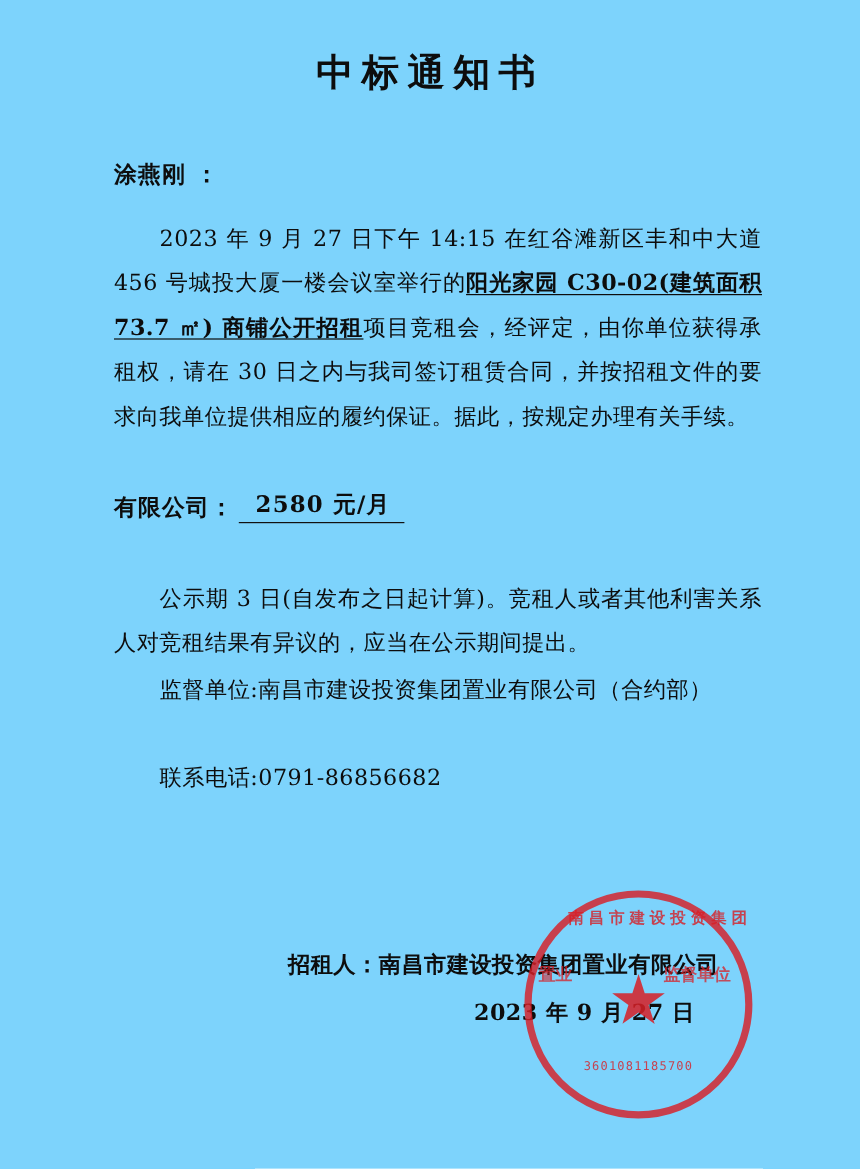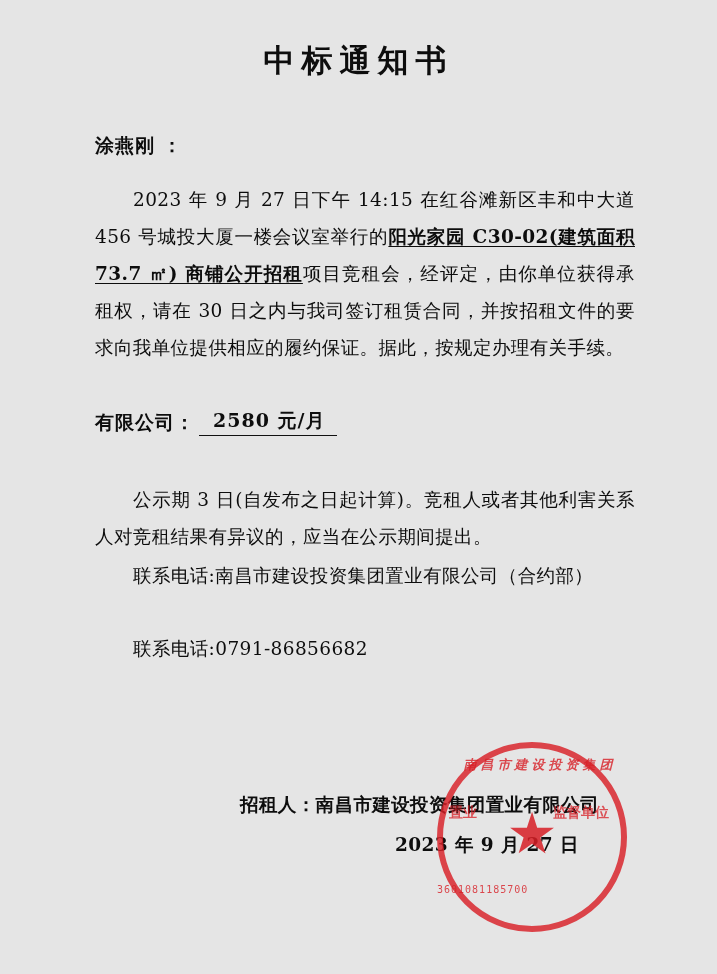--- a/index.html
+++ b/index.html
@@ -14,21 +14,21 @@
     font-family: "DejaVu Serif", "Liberation Serif", serif;
     color: #0d0d0d;
     overflow: hidden;
   }
 
   .page {
     position: absolute;
     left: 0; top: 0;
     width: 717px;
     height: 974px;
-    background: #e5e5e5;
+    background: #7dd3fc;
   }
 
   .doc-title {
     position: absolute;
     top: 40px;
     left: 0;
     width: 717px;
     text-align: center;
     font-size: 31px;
     font-weight: bold;
@@ -140,36 +140,36 @@
     left: 50%;
     top: 48%;
     transform: translate(-50%, -50%);
     color: #d81f26;
     font-size: 50px;
     line-height: 1;
     opacity: 0.85;
   }
   .seal-text-top {
     position: absolute;
-    left: 8px;
+    left: 18px;
     top: 14px;
     width: 190px;
     text-align: center;
     color: #d81f26;
     font-size: 13px;
     font-weight: bold;
     letter-spacing: 4px;
     opacity: 0.8;
-    font-style: italic;
   }
   .seal-text-bottom {
     position: absolute;
     left: 0;
     top: 142px;
     width: 190px;
+    text-align: center;
     color: #d81f26;
     font-size: 10px;
     letter-spacing: 1px;
     opacity: 0.8;
     font-family: "DejaVu Sans Mono", "Liberation Mono", monospace;
   }
   .seal-arc-left, .seal-arc-right {
     position: absolute;
     color: #d81f26;
     font-size: 14px;
@@ -195,21 +195,21 @@
       <span>2023 年 9 月 27 日下午 14:15 在红谷滩新区丰和中大道 456 号城投大厦一楼会议室举行的</span><span class="u-bold">阳光家园 C30-02(建筑面积 73.7 ㎡) 商铺公开招租</span><span>项目竞租会，经评定，由你单位获得承租权，请在 30 日之内与我司签订租赁合同，并按招租文件的要求向我单位提供相应的履约保证。据此，按规定办理有关手续。</span>
     </div>
 
     <div class="result-row">
       <span class="result-label">有限公司：</span>
       <span class="result-value">2580 元/月</span>
     </div>
 
     <div class="para indent para-block2">公示期 3 日(自发布之日起计算)。竞租人或者其他利害关系人对竞租结果有异议的，应当在公示期间提出。</div>
 
-    <div class="info-line tight">联系电话:南昌市建设投资集团置业有限公司（合约部）</div>
+    <div class="info-line tight">监督单位:南昌市建设投资集团置业有限公司（合约部）</div>
     <div class="info-line">联系电话:0791-86856682</div>
 
   </div>
 
   <div class="sign-area">
     <div>招租人：南昌市建设投资集团置业有限公司</div>
     <div class="sign-date">2023 年 9 月 27 日</div>
   </div>
 
   <div class="seal">

